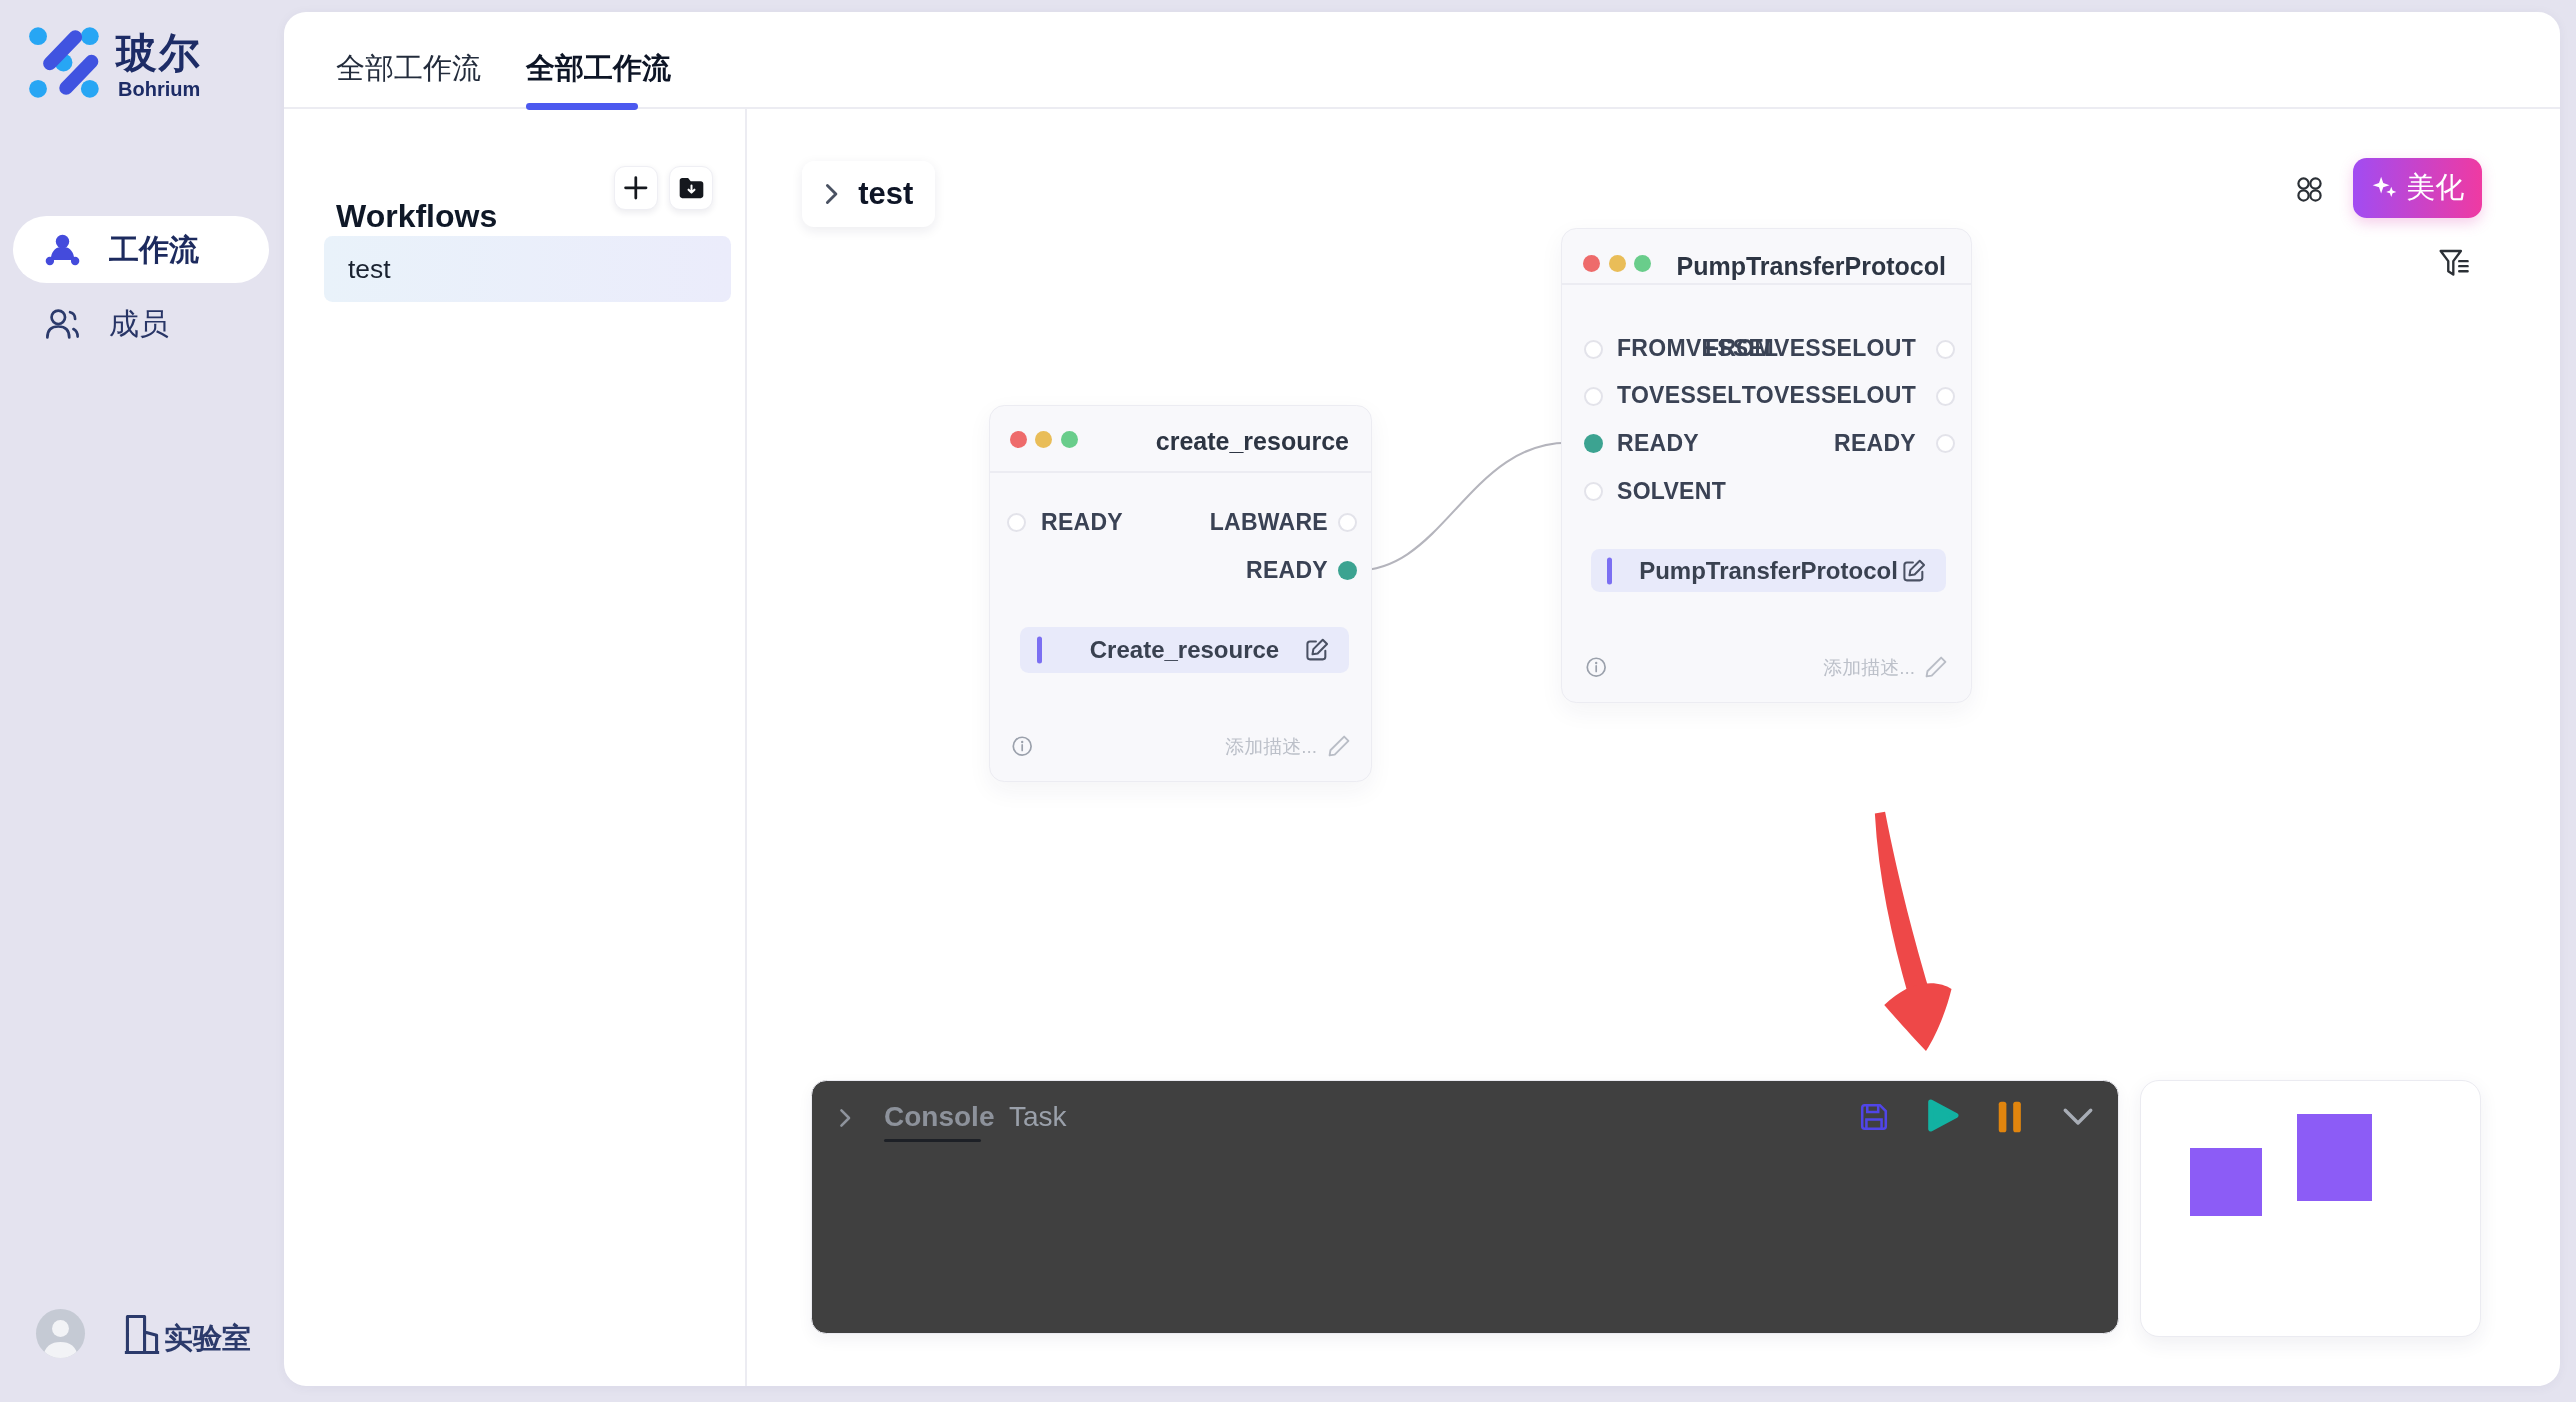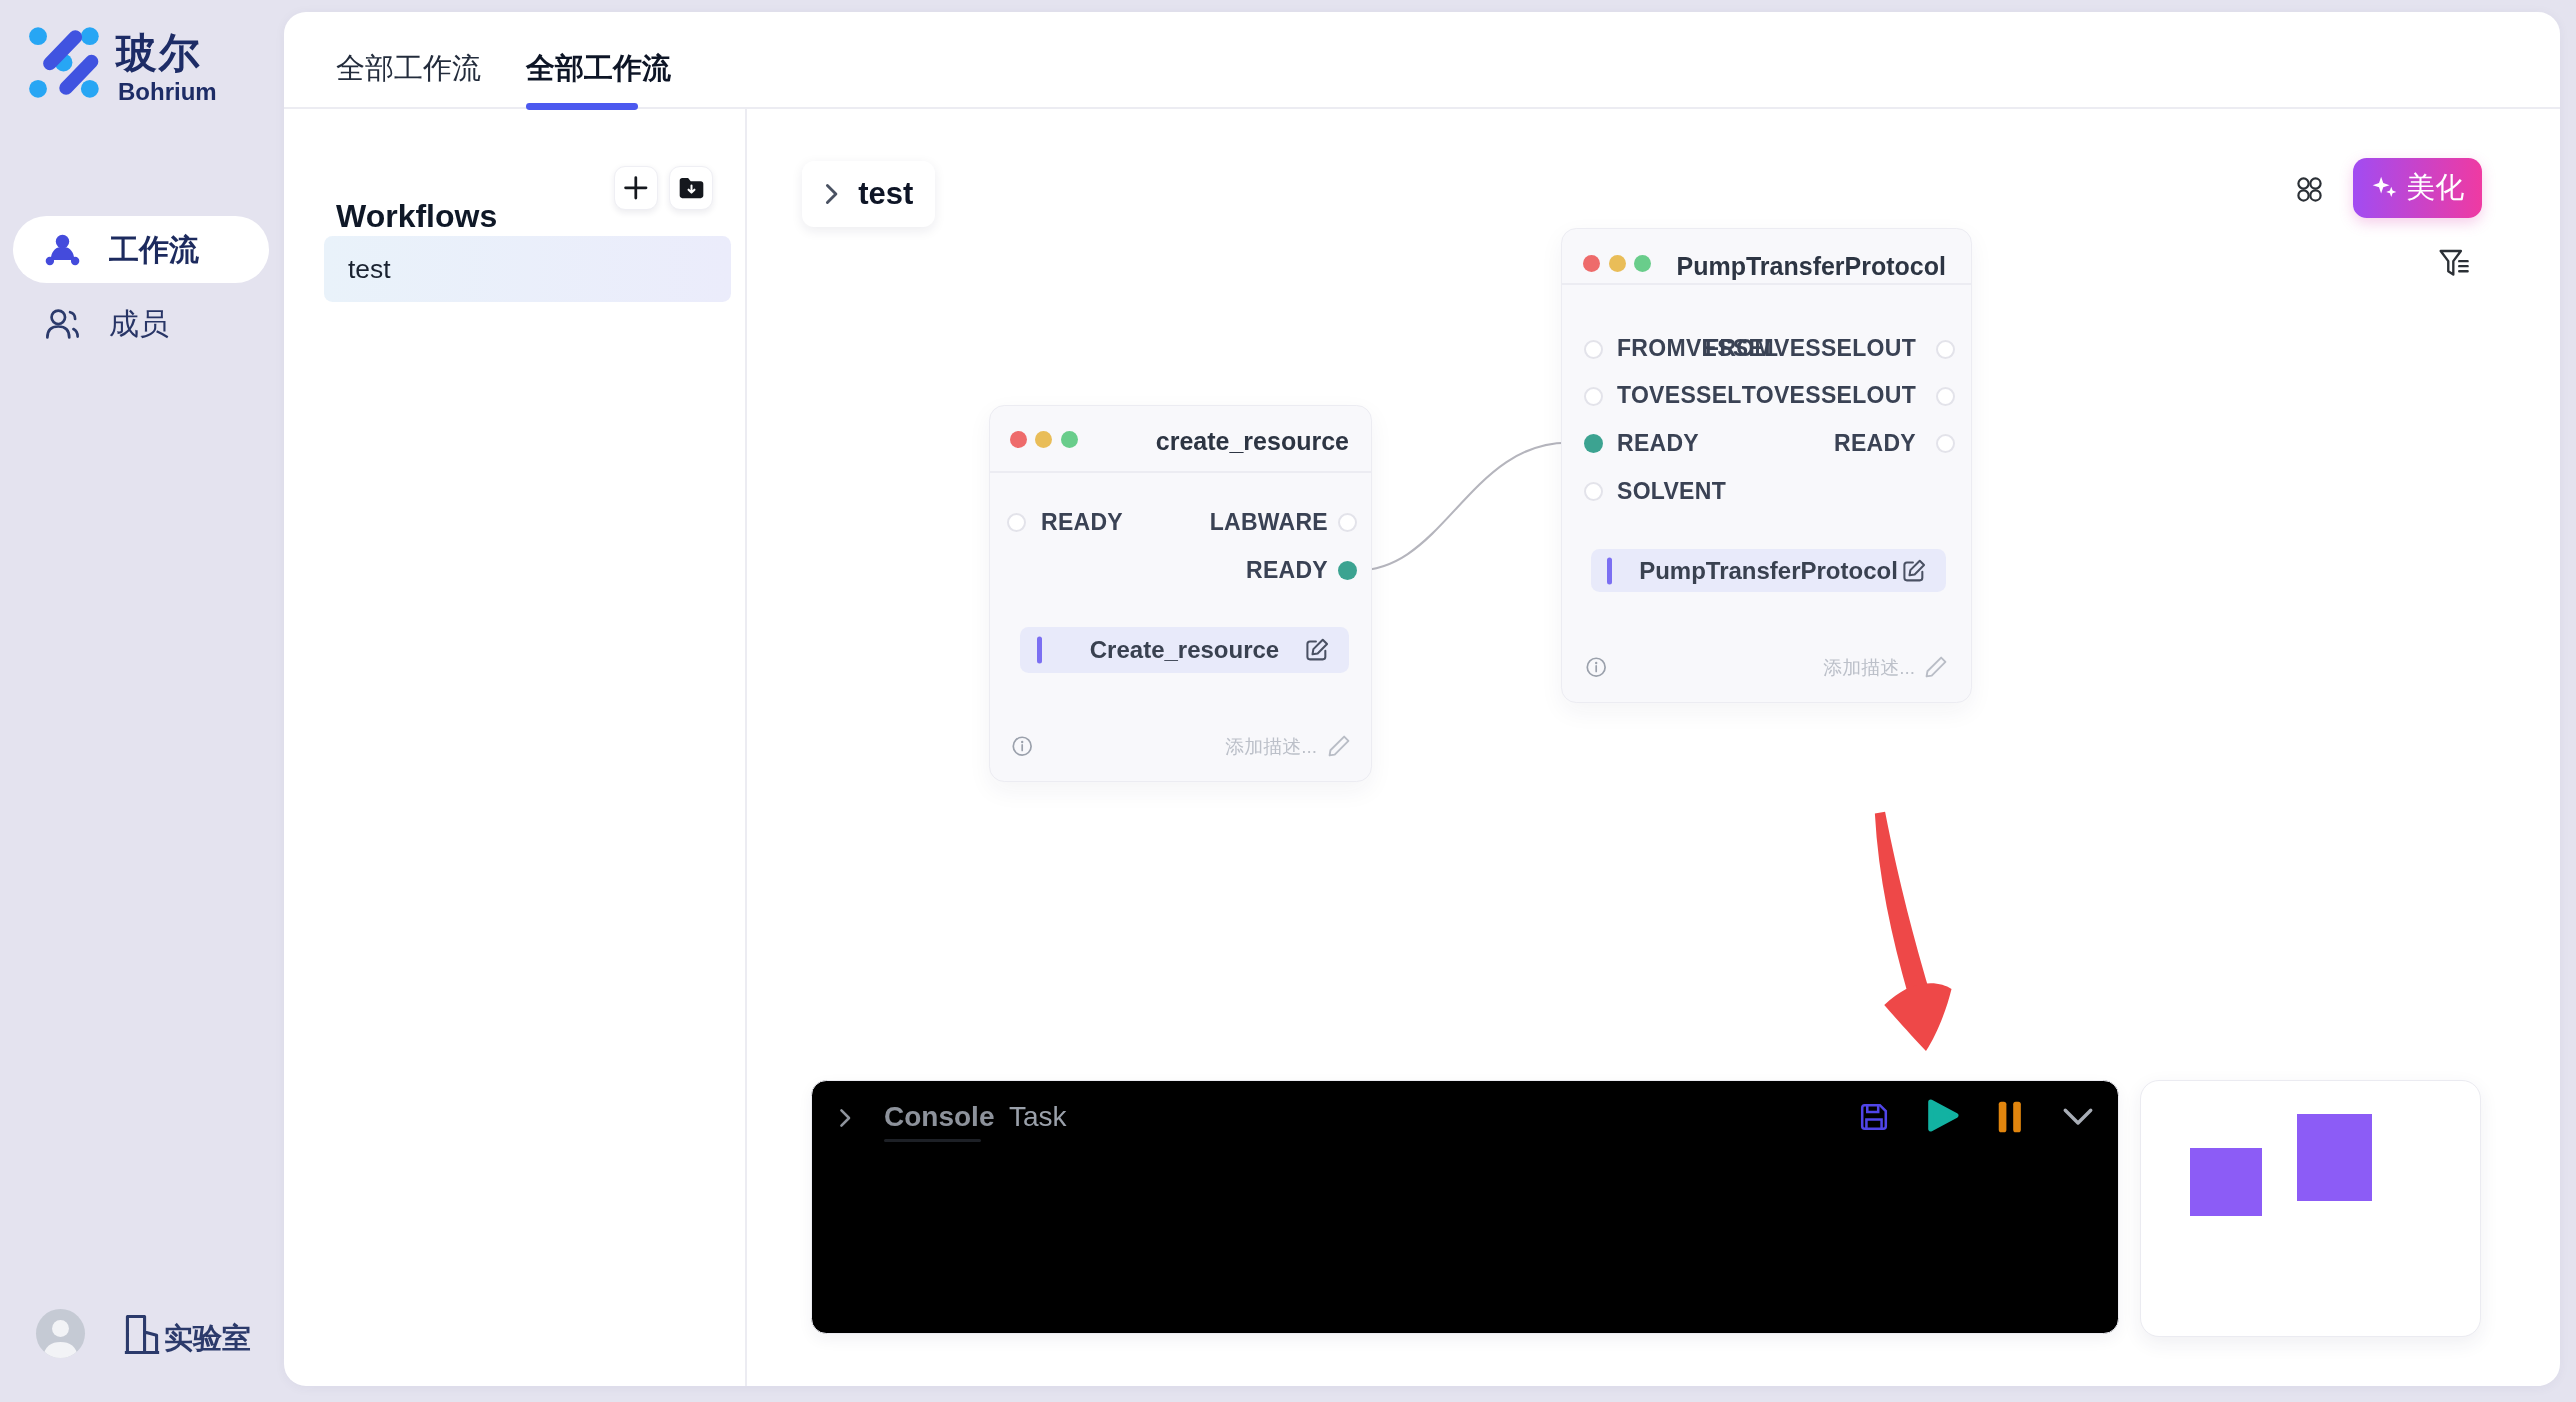--- a/index.html
+++ b/index.html
@@ -3,21 +3,21 @@
 <meta charset="utf-8">
 <style>
   * { margin:0; padding:0; box-sizing:border-box; }
   html,body { width:2576px; height:1402px; }
   body { font-family:"Liberation Sans","DejaVu Sans",sans-serif; background:#e4e3ef; }
   .page { position:relative; width:2576px; height:1402px; overflow:hidden; }
 
   
   .sidebar { position:absolute; left:0; top:0; width:284px; height:1402px; }
   .logo-text-zh { position:absolute; left:116px; top:25.6px; font-size:41px; font-weight:700; color:#1d2c66; letter-spacing:1.7px;}
-  .logo-text-en { position:absolute; left:118px; top:78px; font-size:24px; font-weight:700; color:#1d2c66; }
+  .logo-text-en { position:absolute; left:118px; top:78px; font-size:20px; font-weight:700; color:#1d2c66; }
   .nav-item { position:absolute; left:0; width:284px; height:75px; cursor:pointer; }
   .nav-pill { position:absolute; left:12.8px; top:216px; width:256px; height:67px; background:#ffffff; border-radius:34px; }
   .nav-icon { position:absolute; left:44px; top:50%; transform:translateY(-50%); width:37px; height:37px; }
   .nav-label { position:absolute; left:109px; top:50%; transform:translateY(-50%); font-size:30px; color:#283566; }
   .nav-item.active .nav-label { font-weight:700; color:#1c2a5e; }
   .side-footer-avatar { position:absolute; left:36px; top:1309px; width:49px; height:49px; border-radius:50%; background:#c5cad4; overflow:hidden; }
   .side-footer-label { position:absolute; left:164px; top:1319px; font-size:29px; font-weight:600; color:#2b3a6b; }
 
   
   .main-card { position:absolute; left:284px; top:12px; width:2276px; height:1374px; background:#ffffff; border-radius:22px; box-shadow:0 1.7px 10.2px rgba(50,50,90,.05); }
@@ -51,21 +51,21 @@
   .pc { position:absolute; width:19px; height:19px; border-radius:50%; background:#fff; border:2.6px solid #e3e3ea; }
   .pc.filled { background:#3ca391; border:none; }
   .pl { position:absolute; font-size:23px; font-weight:700; color:#3a4254; letter-spacing:0.3px; }
   .pill { position:absolute; background:#e8eafa; border-radius:8.5px; cursor:pointer; }
   .pill-bar { position:absolute; left:17px; top:50%; transform:translateY(-50%); width:5.1px; height:27px; background:#7b6ff2; border-radius:2.6px; }
   .pill-text { position:absolute; left:0; right:0; top:50%; transform:translateY(-50%); text-align:center; font-size:24px; font-weight:700; color:#394150; }
   .edit-ic { position:absolute; right:19px; top:50%; transform:translateY(-50%); }
   .desc { position:absolute; font-size:19px; color:#bcc0c9; }
 
   
-  .console-card { position:absolute; left:811px; top:1080px; width:1308px; height:254px; background:#000000; border:1.7px solid #ebebf1; border-radius:15.3px; box-shadow:0 5.1px 15.3px rgba(40,40,80,.05); }
+  .console-card { position:absolute; left:811px; top:1080px; width:1308px; height:254px; background:#404040; border:1.7px solid #ebebf1; border-radius:15.3px; box-shadow:0 5.1px 15.3px rgba(40,40,80,.05); }
   .console-tab { position:absolute; top:20.4px; font-size:28px; cursor:pointer; }
   .console-tab.active { font-weight:700; color:#8d929b; }
   .console-tab.inactive { color:#9aa0aa; }
   .console-underline { position:absolute; left:72px; top:58px; width:97px; height:3.4px; background:#1d2026; border-radius:1.7px; }
 
   
   .minimap { position:absolute; left:2140px; top:1080px; width:341px; height:257px; background:#fff; border:1.7px solid #ebebf1; border-radius:19px; box-shadow:0 6.8px 19px rgba(40,40,80,.07); }
   .mm-sq { position:absolute; background:#8c5cf6; }
 
   svg { display:block; }

